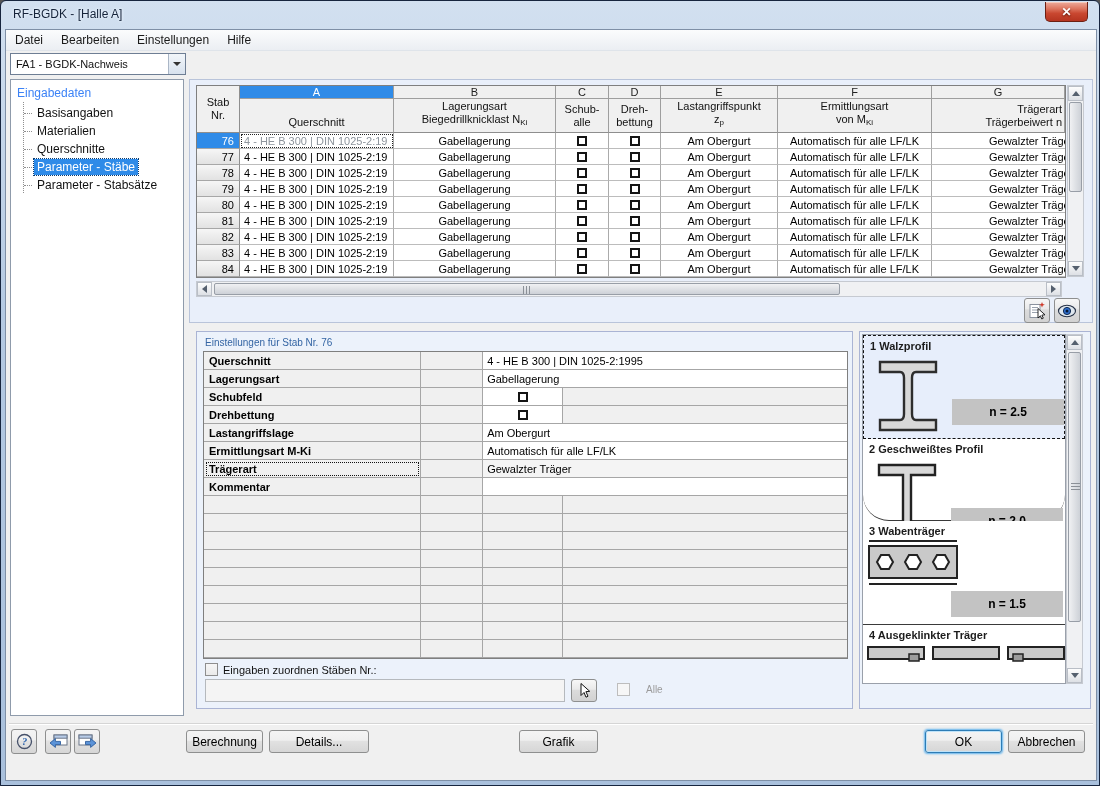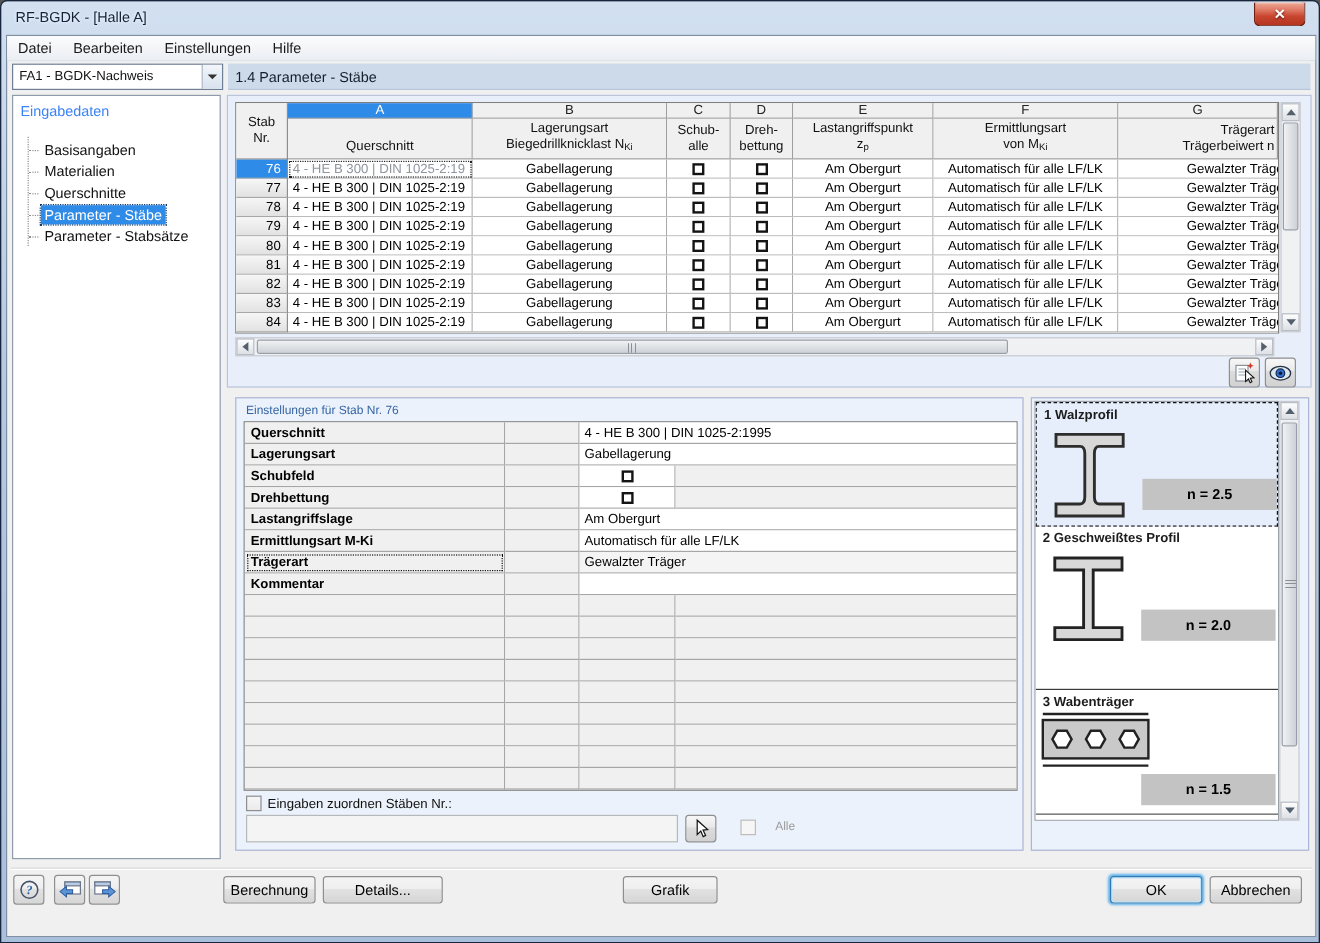--- a/index.html
+++ b/index.html
@@ -26,21 +26,21 @@
   .menu-item { padding:2px 9px; font-size:12px; color:#1a1a1a; }
   .combo { position:absolute; left:9px; top:52px; width:176px; height:22px; background:#fff; border:1px solid #6e7e94; display:flex; align-items:center; }
   .combo-text { flex:1; font-size:11px; padding-left:5px; color:#111; white-space:nowrap; overflow:hidden; }
   .combo-btn { width:17px; height:100%; background:linear-gradient(#f2f6fa,#d8e2ee); border-left:1px solid #aab6c6; display:flex; align-items:center; justify-content:center; }
   .combo-arrow { width:0; height:0; border-left:4px solid transparent; border-right:4px solid transparent; border-top:4px solid #333; }
   .section-bar { position:absolute; left:189px; top:52px; width:902px; height:22px; background:#ccdaea; border-bottom:1px solid #b6c5d8;
     font-size:12px; color:#15202e; display:flex; align-items:center; padding-left:6px; }
   
   .nav { position:absolute; left:9px; top:78px; width:174px; height:637px; background:#fff; border:1px solid #8f9bab; font-size:12px; }
   .nav-root { padding:6px 0 2px 6px; color:#3b82f6; }
-  .nav-list { list-style:none; margin-left:12px; border-left:1px dotted #8f8f8f; padding-top:1px;margin-top:12px; }
+  .nav-list { list-style:none; margin-left:12px; border-left:1px dotted #8f8f8f; padding-top:1px; }
   .nav-item { position:relative; padding:1px 3px; margin:2px 0 2px 10px; color:#111; width:max-content; max-width:140px; }
   .nav-item::before { content:""; position:absolute; left:-10px; top:8px; width:8px; border-top:1px dotted #8f8f8f; }
   .nav-item.sel { background:#2f8be8; color:#fff; outline:1px dotted #0a3a6e; }
   
   .group { position:absolute; border:1px solid #aab4d4; background:#ecf2fb; }
   #group-table { left:188px; top:78px; width:904px; height:244px; background:#e9effa; border-color:#b9c4da; }
   #group-settings { left:195px; top:330px; width:657px; height:378px; }
   #group-profiles { left:858px; top:330px; width:232px; height:378px; }
   
   .stab-table { position:absolute; left:195px; top:84px; width:870px; border:1px solid #7f7f7f; background:#fff; }
@@ -135,21 +135,20 @@
     <span class="menu-item">Einstellungen</span>
     <span class="menu-item">Hilfe</span>
   </div>
 
   <div class="combo">
     <span class="combo-text">FA1 - BGDK-Nachweis</span>
     <span class="combo-btn">
         <span class="combo-arrow"></span>
       </span>
   </div>
-  <div class="section-bar">1.4 Parameter - Stäbe</div>
 
   <div class="nav">
     <div class="nav-root">Eingabedaten</div>
     <ul class="nav-list">
       <li class="nav-item">Basisangaben</li>
       <li class="nav-item">Materialien</li>
       <li class="nav-item">Querschnitte</li>
       <li class="nav-item sel">Parameter - Stäbe</li>
       <li class="nav-item">Parameter - Stabsätze</li>
     </ul>
@@ -503,21 +502,21 @@
     <div class="plist">
 
       <div class="pitem sel" style="height:104px;">
         <span class="ptitle">1 Walzprofil</span>
         <svg class="pgfx" style="left:8px;top:21px;" width="72" height="78" viewBox="0 0 72 78">
           <path d="M8 5 H64 V15 H44 Q40 15 40 21 V57 Q40 63 44 63 H64 V73 H8 V63 H28 Q32 63 32 57 V21 Q32 15 28 15 H8 Z" fill="#d8d8d8" stroke="#2d2d2d" stroke-width="2.4"></path>
         </svg>
         <div class="nbox" style="top:63px;">n = 2.5</div>
       </div>
 
-      <div class="pitem" style="height:136px;">
+      <div class="pitem" style="height:82px;border-radius:26px;">
         <span class="ptitle">2 Geschweißtes Profil</span>
         <svg class="pgfx" style="left:8px;top:21px;" width="72" height="78" viewBox="0 0 72 78">
           <path d="M8 5 H64 V15 H40 V63 H64 V73 H8 V63 H32 V15 H8 Z" fill="#d8d8d8" stroke="#222" stroke-width="2.4"></path>
         </svg>
         <div class="nbox" style="top:69px;">n = 2.0</div>
       </div>
 
       <div class="pitem" style="height:104px;">
         <span class="ptitle">3 Wabenträger</span>
         <svg class="pgfx" style="left:4px;top:17px;" width="92" height="50" viewBox="0 0 92 50">

